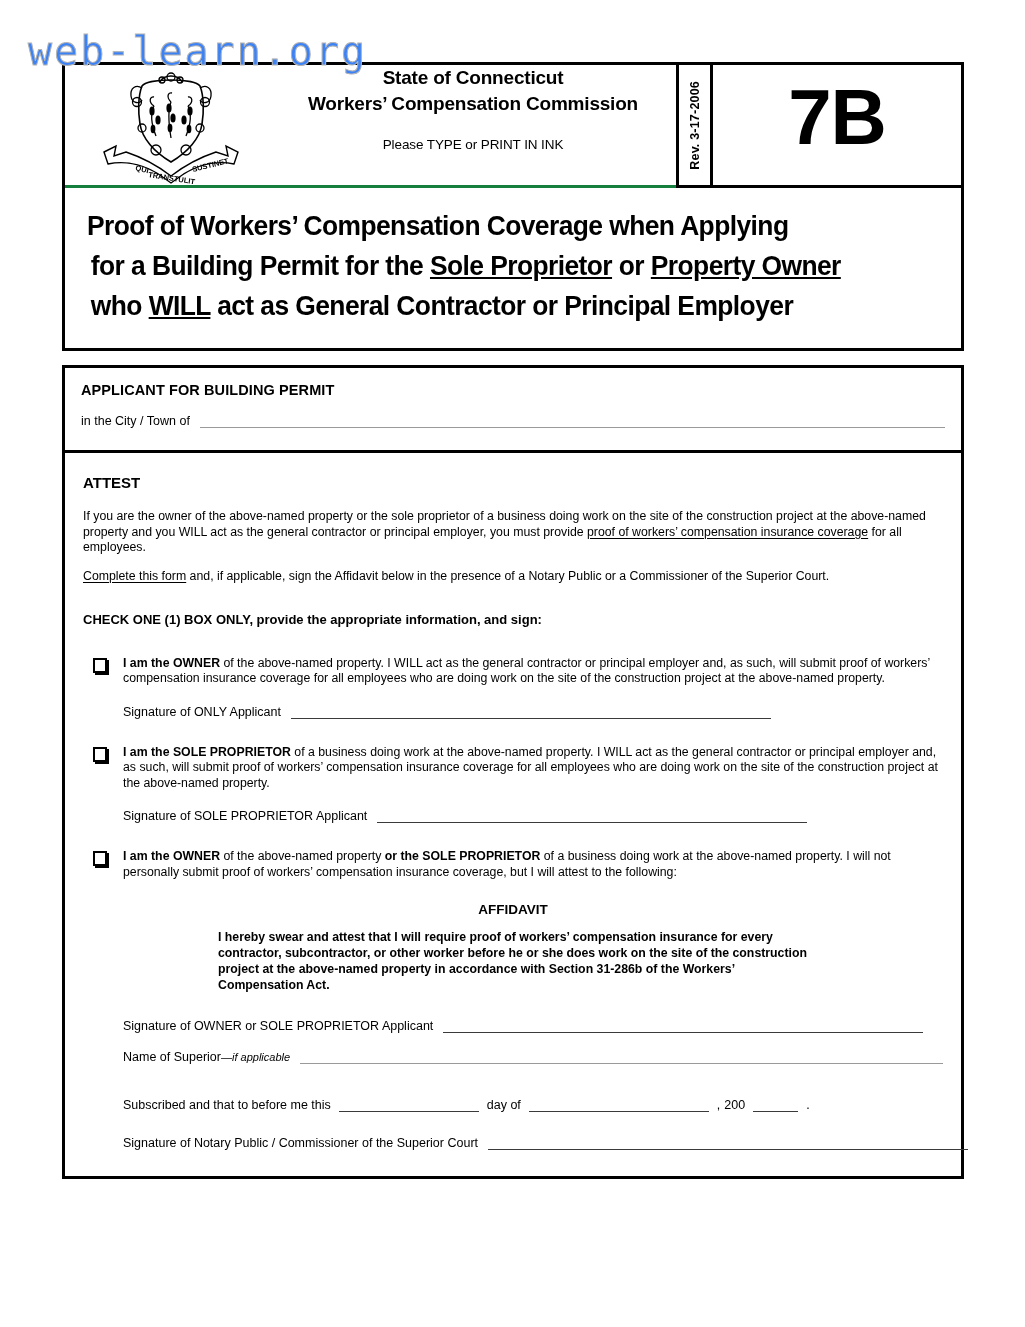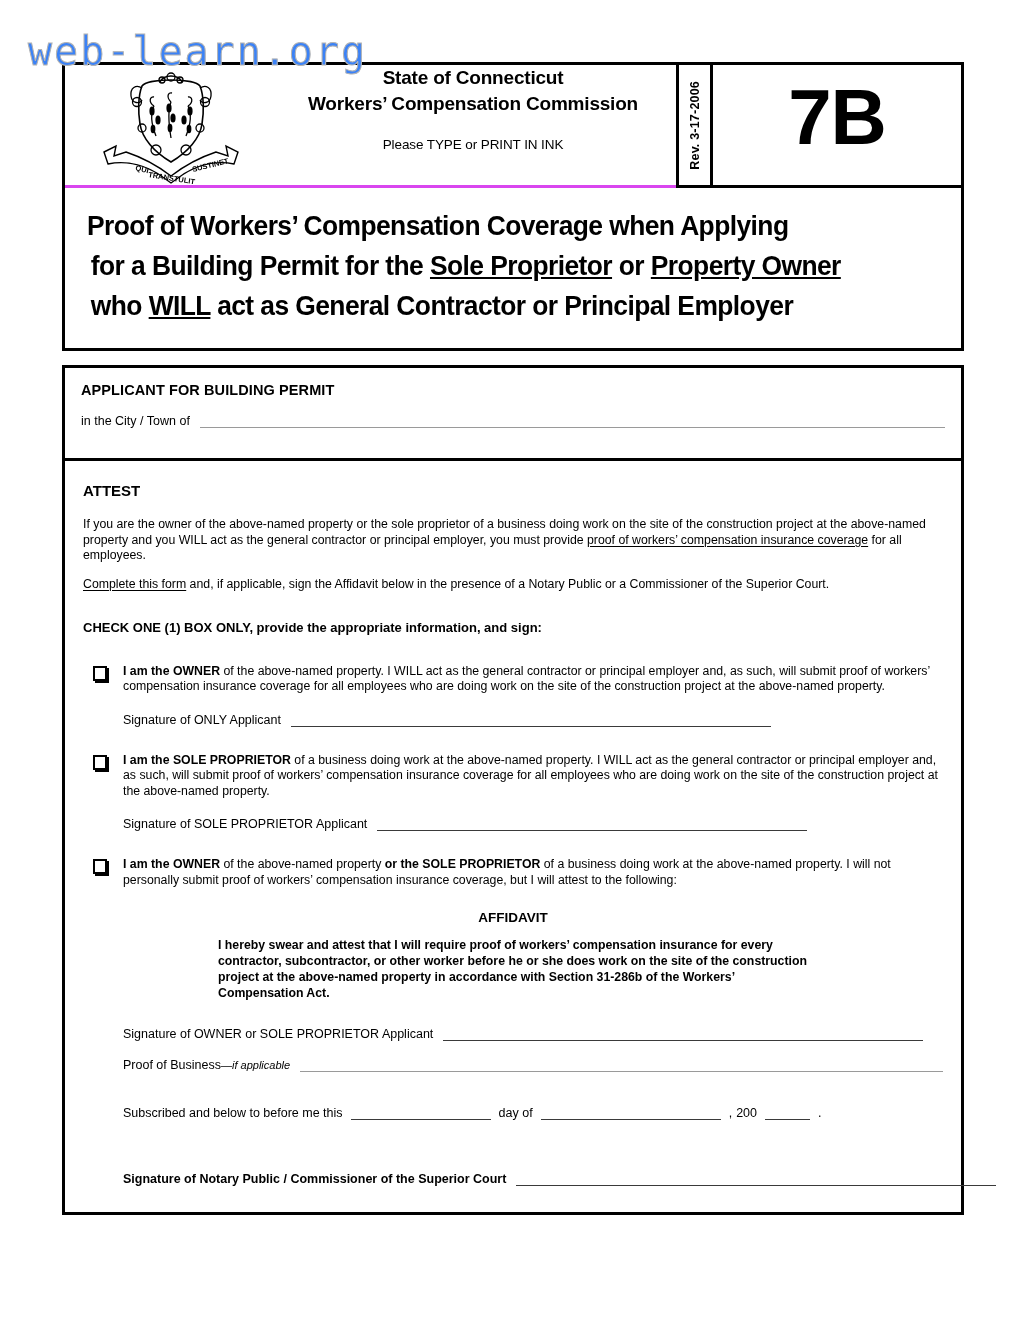--- a/index.html
+++ b/index.html
@@ -116,21 +116,21 @@
     box-sizing: border-box;
   }
   .formno-text {
     font-size: 78px;
     font-weight: bold;
     line-height: 0.95;
     letter-spacing: -1px;
   }
 
   .title-area {
-    border-top: 3px solid #d946ef;
+    border-top: 3px solid #15803d;
     padding: 18px 22px 22px 22px;
     box-sizing: border-box;
   }
   .title-line {
     font-weight: bold;
     font-size: 27.5px;
     line-height: 40px;
     letter-spacing: -0.6px;
     transform: scaleX(0.96);
     transform-origin: left center;
@@ -152,21 +152,21 @@
     font-weight: bold;
     font-size: 14.5px;
     letter-spacing: 0.1px;
     margin-bottom: 16px;
   }
   .fieldrow {
     display: flex;
     align-items: flex-end;
     margin-bottom: 16px;
   }
-  .fieldrow:last-child { margin-bottom: 16px; }
+  .fieldrow:last-child { margin-bottom: 8px; }
   .fieldlabel {
     font-size: 12.5px;
     line-height: 14px;
     white-space: nowrap;
     padding-right: 10px;
   }
   .ruleline {
     flex: 1;
     border-bottom: 1px solid #9a9a9a;
     height: 13px;
@@ -271,22 +271,21 @@
     height: 13px;
     margin: 0 8px;
   }
   .blank.w140 { width: 140px; }
   .blank.w180 { width: 180px; }
   .blank.w45  { width: 45px; }
 
   .notary-sig {
     display: flex;
     align-items: flex-end;
-    margin: 52px 0 8px 40px;
-    font-weight: bold;
+    margin: 24px 0 8px 40px;
   }
 </style>
 </head>
 <body>
 
 <div class="watermark">web-learn.org</div>
 
 <div class="page">
 
   <div class="headerbox">
@@ -422,27 +421,27 @@
 
     <div class="affidavit-title">AFFIDAVIT</div>
     <div class="affidavit-body">I hereby swear and attest that I will require proof of workers’ compensation insurance for every contractor, subcontractor, or other worker before he or she does work on the site of the construction project at the above-named property in accordance with Section 31-286b of the Workers’ Compensation Act.</div>
 
     <div class="bottomfields">
       <div class="fieldrow">
         <span class="fieldlabel">Signature of OWNER or SOLE PROPRIETOR Applicant</span>
         <span class="ruleline dark fixed260"></span>
       </div>
       <div class="fieldrow">
-        <span class="fieldlabel"><span>Proof of Business</span><span class="italic">—if applicable</span></span>
+        <span class="fieldlabel"><span>Name of Superior</span><span class="italic">—if applicable</span></span>
         <span class="ruleline"></span>
       </div>
     </div>
 
     <div class="notary-row">
-      <span>Subscribed and below to before me this</span>
+      <span>Subscribed and that to before me this</span>
       <span class="blank w140"></span>
       <span>day of</span>
       <span class="blank w180"></span>
       <span>,</span>
       <span style="margin-left:4px;">200</span>
       <span class="blank w45"></span>
       <span>.</span>
     </div>
 
     <div class="notary-sig">

